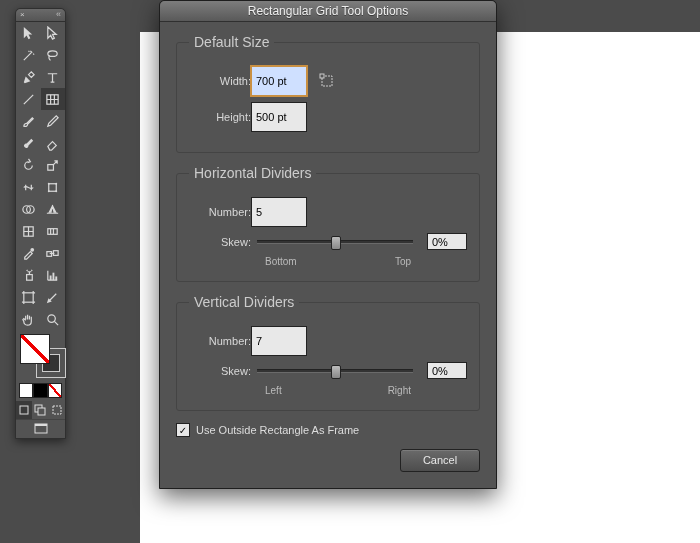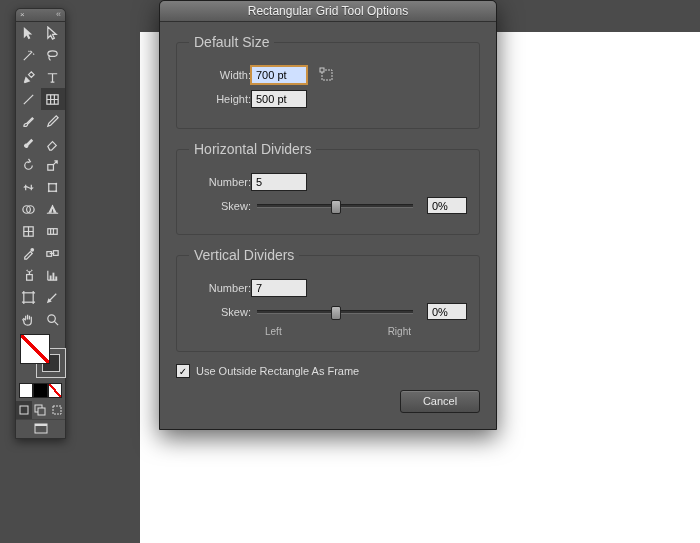--- a/index.html
+++ b/index.html
@@ -29,21 +29,21 @@
   .mode{flex:1;height:18px;display:flex;align-items:center;justify-content:center}
   .mode.sel{background:#3a3a3a}
   
   .dialog{position:absolute;left:159px;top:0;width:336px;background:#535353;border:1px solid #1e1e1e;border-radius:5px 5px 0 0;box-shadow:0 8px 25px rgba(0,0,0,.6)}
   .dlg-title{height:20px;background:linear-gradient(#7d7d7d,#595959);border-bottom:1px solid #2f2f2f;border-radius:5px 5px 0 0;text-align:center;line-height:20px;color:#eee;font-size:12px;text-shadow:0 1px 0 rgba(0,0,0,.4)}
   .dlg-body{padding:12px 16px 16px}
   fieldset{border:1px solid #444;border-radius:3px;margin:0 0 12px;padding:10px 12px 14px}
   legend{padding:0 5px;color:#ccc;font-size:14px}
   .row{display:flex;align-items:center;margin:6px 0}
   .lbl{width:62px;text-align:right;color:#d8d8d8}
-  .inp{width:56px;height:17px;background:#e8e8e8;border:1px solid #222;color:#000;font-size:11px;padding:8px 4px;box-sizing:border-box}
+  .inp{width:56px;height:17px;background:#e8e8e8;border:1px solid #222;color:#000;font-size:11px;padding:14px 4px;box-sizing:border-box}
   .inp.focus{outline:2px solid #c99042;outline-offset:-1px;background:#cfe0ff;color:#000}
   .ref-btn{width:20px;height:18px;margin-left:10px;display:flex;align-items:center;justify-content:center}
   .slider-wrap{flex:1;display:flex;align-items:center;position:relative}
   .slider-track{flex:1;height:2px;background:#333;border-top:1px solid #222;border-bottom:1px solid #6a6a6a;position:relative;margin:0 6px}
   .thumb{position:absolute;left:50%;top:-5px;width:8px;height:12px;margin-left:-4px;background:linear-gradient(#bbb,#888);border:1px solid #222;border-radius:2px}
   .slider-val{width:40px;height:17px;background:#e8e8e8;border:1px solid #222;color:#000;font-size:11px;padding:0 4px;box-sizing:border-box;margin-left:8px}
   .slider-labels{display:flex;justify-content:space-between;font-size:10px;color:#bbb;margin:2px 56px 0 76px}
   .chk-row{display:flex;align-items:center;margin:6px 0;color:#ddd}
   .chk{width:12px;height:12px;border:1px solid #222;background:#e6e6e6;margin-right:6px;display:flex;align-items:center;justify-content:center;font-size:10px;color:#000}
   .btn-row{display:flex;justify-content:flex-end;margin-top:12px;gap:12px}
@@ -291,20 +291,24 @@
       </div>
       <div class="row">
         <span class="lbl">Skew:</span>
         <div class="slider-wrap">
           <div class="slider-track">
               <div class="thumb"></div>
             </div>
         </div>
         <input class="slider-val" value="0%" style="">
       </div>
+      <div class="slider-labels">
+        <span>Bottom</span>
+        <span>Top</span>
+      </div>
     </fieldset>
 
     <fieldset>
       <legend>Vertical Dividers</legend>
       <div class="row">
         <span class="lbl">Number:</span>
         <input class="inp" value="7" style="">
       </div>
       <div class="row">
         <span class="lbl">Skew:</span>

